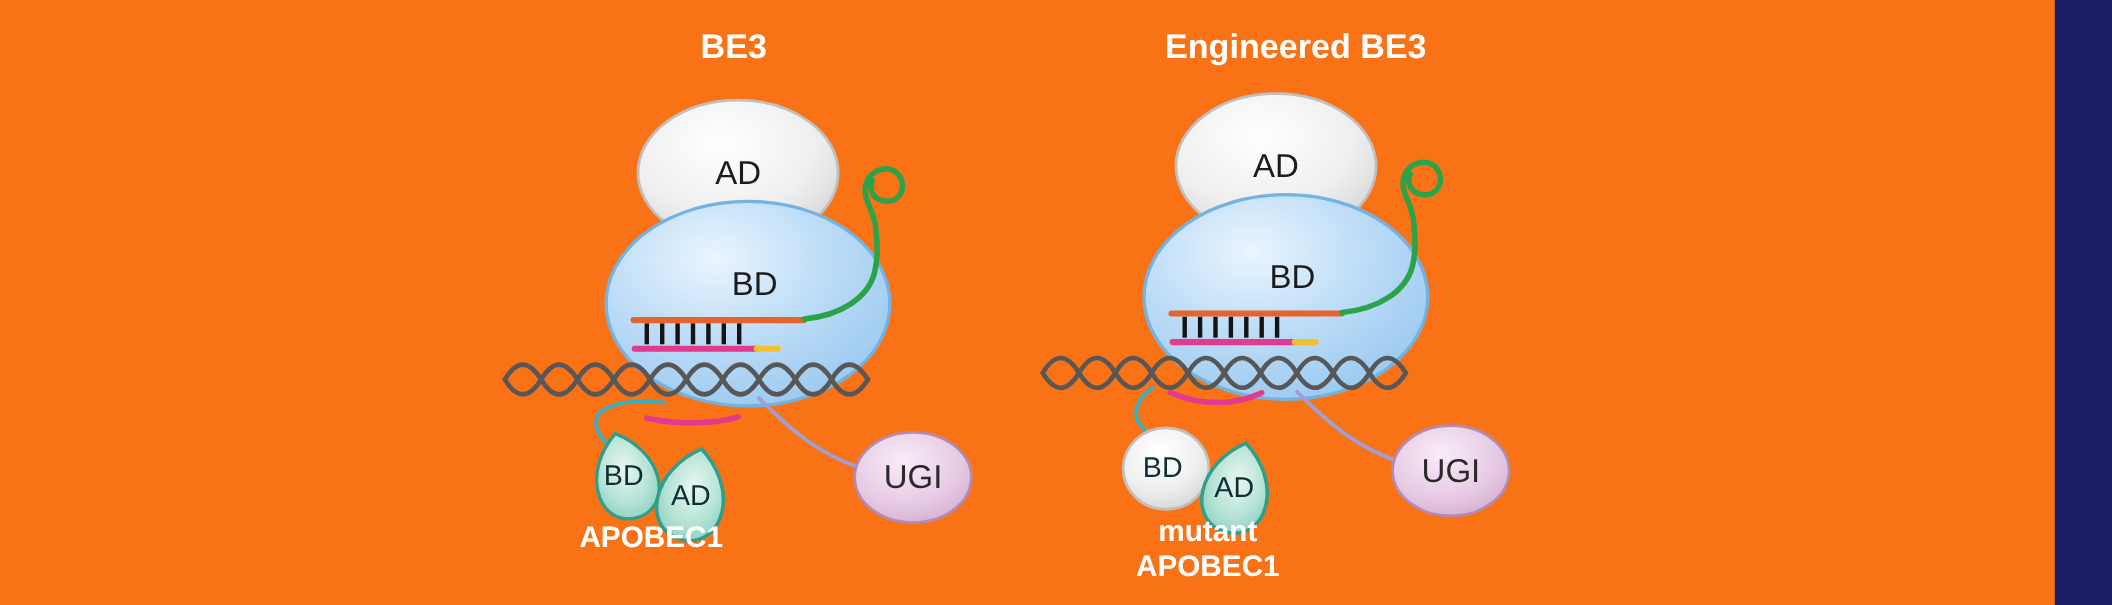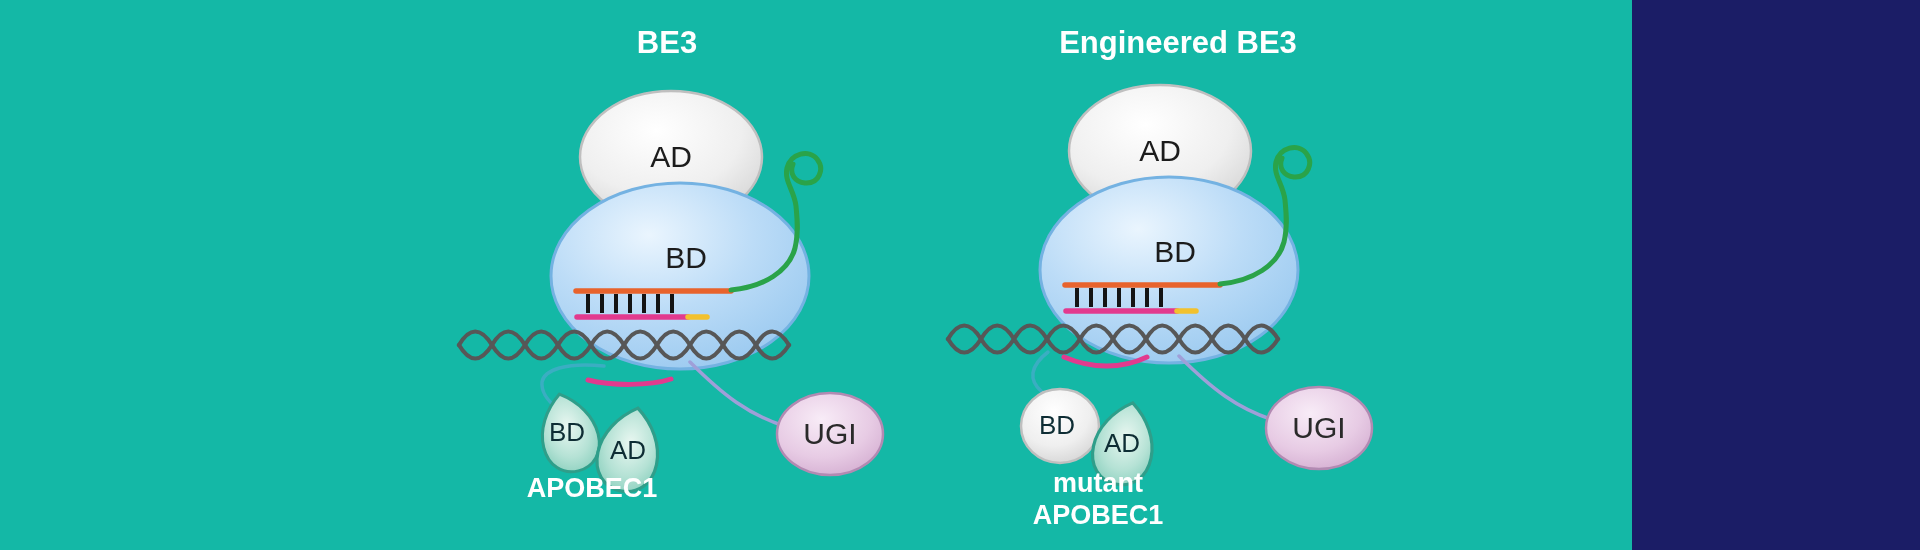--- a/index.html
+++ b/index.html
@@ -1,16 +1,16 @@
 <!DOCTYPE html>
 <html><head>
 <meta charset="utf-8">
 <style>
   html,body{margin:0;padding:0;background:#1b1d66;}
-  .stage{position:relative;width:1632px;height:550px;background:#14b8a6;overflow:hidden;
+  .stage{position:relative;width:1868px;height:550px;background:#f97316;overflow:hidden;
          font-family:"Liberation Sans",sans-serif;}
   svg{display:block;}
   text{font-family:"Liberation Sans",sans-serif;}
   .t-title{font-size:31px;font-weight:700;fill:#ffffff;}
   .t-domain{font-size:30px;fill:#1c1c1c;}
   .t-leaf{font-size:26px;fill:#0e2d34;}
   .t-white{font-size:27px;font-weight:700;fill:#ffffff;}
   .t-ugi{font-size:30px;fill:#2a2a2a;}
 </style>
 </head>

